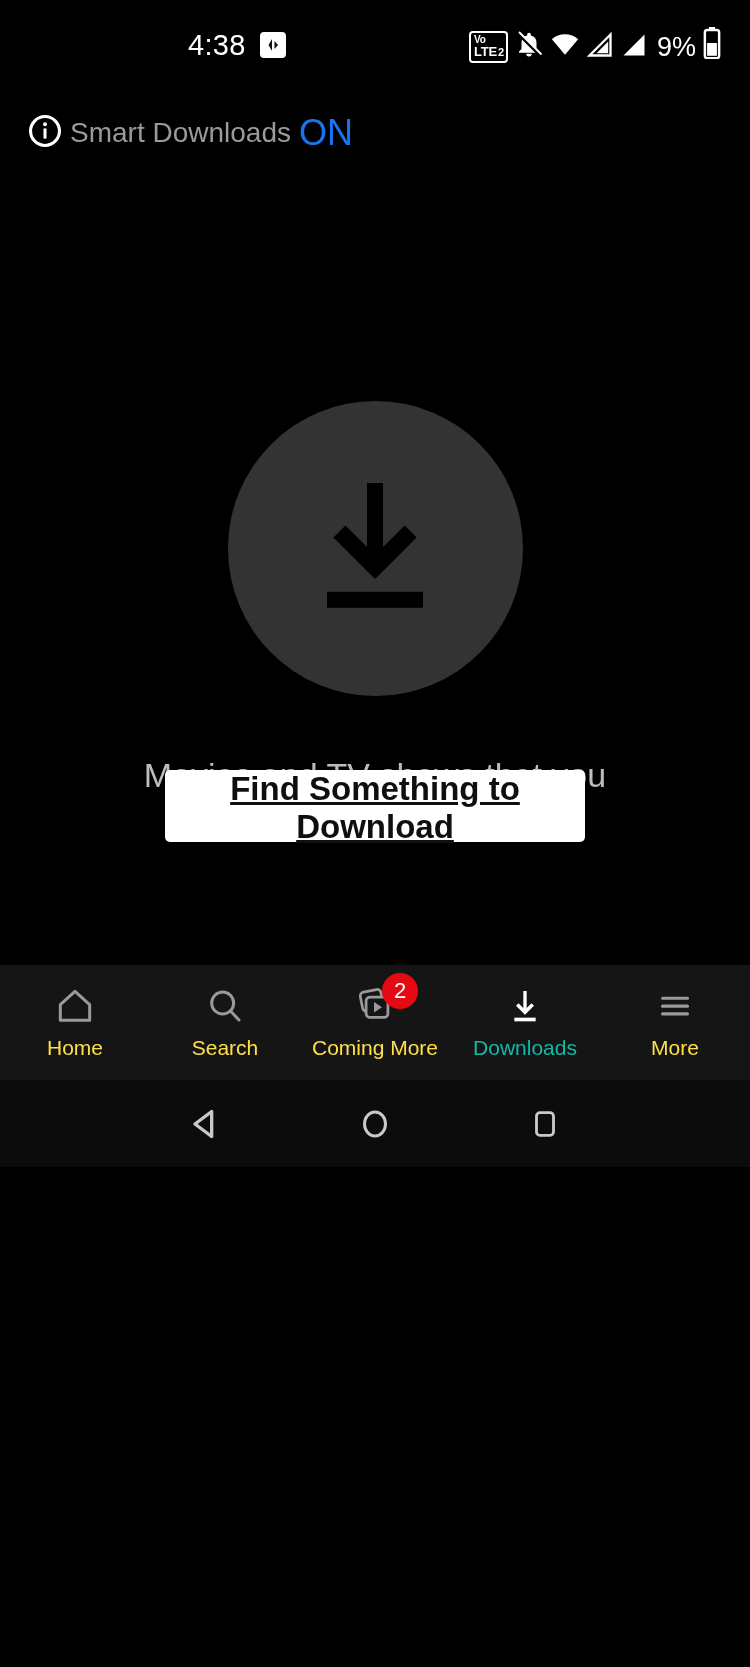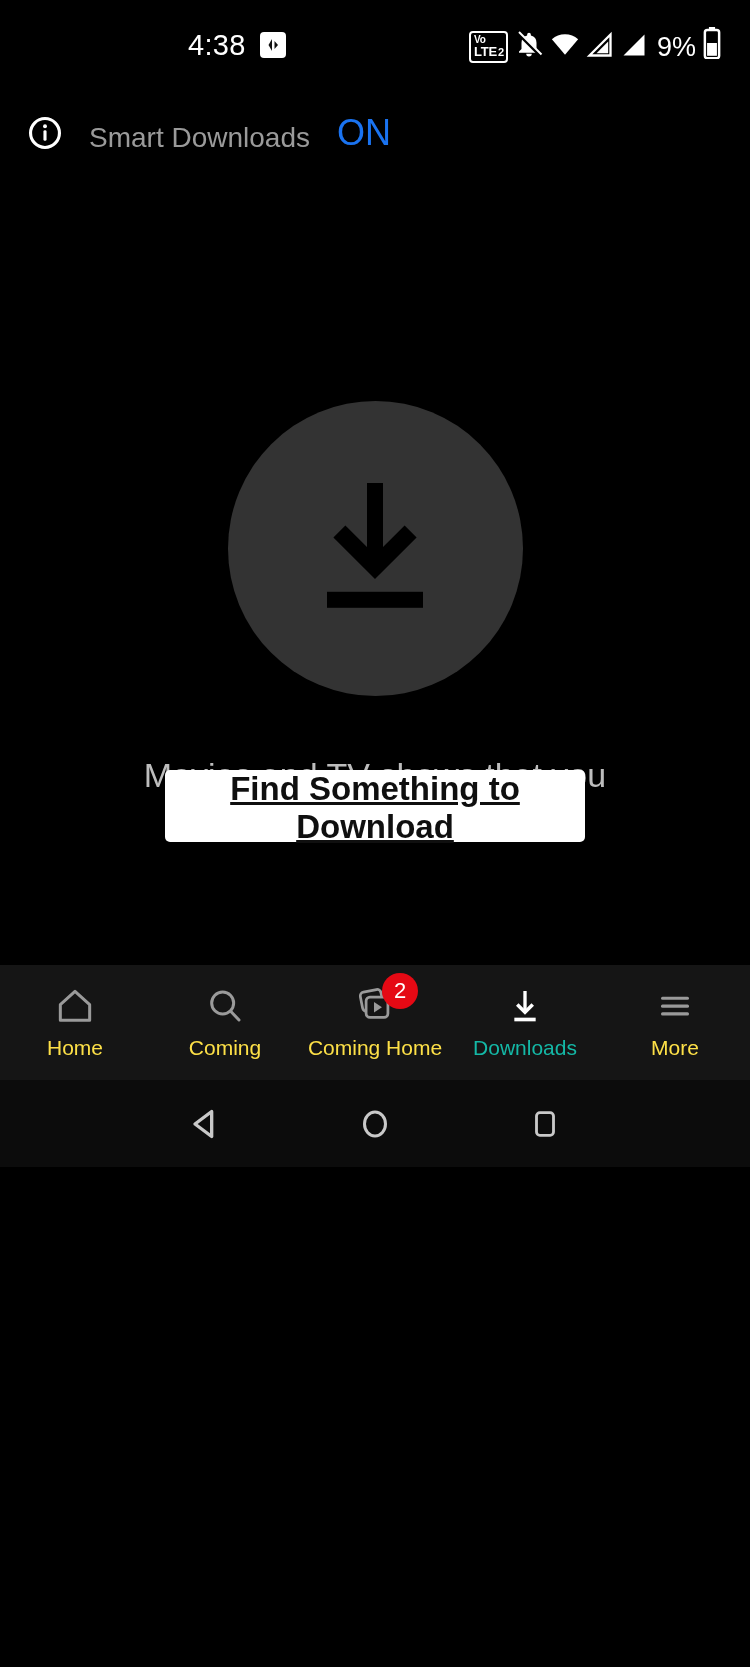--- a/index.html
+++ b/index.html
@@ -47,21 +47,21 @@
     letter-spacing:-.2px;
   }
   .volte .vstack { display:flex; flex-direction:column; align-items:flex-start; }
   .volte .v1 { font-size:10px; }
   .volte .v2 { font-size:13px; }
   .volte .sup { font-size:11px; margin-left:1px; }
   .sb-batt-pct { color:#fff; font-size:27px; margin-left:3px; }
 
   
   .smart-row {
-    display:flex; align-items:flex-end; gap:27px;
+    display:flex; align-items:center; gap:8px;
     padding:22px 16px 0 28px;
     flex:0 0 auto;
   }
   .smart-label { color:#9a9a9a; font-size:28px; }
   .smart-state { font-size:36px; font-weight:500; }
 
   
   .main {
     flex:1 1 auto;
     position:relative;
@@ -244,33 +244,33 @@
       <span class="tab-label">Home</span>
     </div>
 
     <div class="tab">
       <span class="tab-icon">
         <svg width="40" height="40" viewBox="0 0 24 24">
           <circle cx="10.6" cy="10.2" r="6.6" fill="none" stroke="#9a9a9a" stroke-width="1.8"></circle>
           <line x1="15.4" y1="15.2" x2="20.4" y2="20.4" stroke="#9a9a9a" stroke-width="1.8" stroke-linecap="round"></line>
         </svg>
       </span>
-      <span class="tab-label">Coming</span>
+      <span class="tab-label">Search</span>
     </div>
 
     <div class="tab">
       <span class="tab-icon">
         <svg width="42" height="42" viewBox="0 0 26 26">
           <rect x="4.5" y="3.5" width="13" height="12" rx="2.4" fill="none" stroke="#9a9a9a" stroke-width="1.7" transform="rotate(-11 11 9.5)"></rect>
           <rect x="7.5" y="7.5" width="13.5" height="12.5" rx="2.4" fill="#151515" stroke="#9a9a9a" stroke-width="1.7"></rect>
           <path d="M12.4 10.6 L17.3 13.8 L12.4 17 Z" fill="#9a9a9a"></path>
         </svg>
         <span class="badge" style="background: rgb(229, 9, 20);">2</span>
       </span>
-      <span class="tab-label">Coming Home</span>
+      <span class="tab-label">Coming More</span>
     </div>
 
     <div class="tab active">
       <span class="tab-icon">
         <svg width="40" height="40" viewBox="0 0 24 24">
           <rect x="11" y="3" width="2" height="11.5" fill="#ffffff"></rect>
           <path d="M12 17.2 L6.6 11.8 L8.1 10.4 L12 14.3 L15.9 10.4 L17.4 11.8 Z" fill="#ffffff"></path>
           <rect x="5.6" y="19" width="12.8" height="2.2" fill="#ffffff"></rect>
         </svg>
       </span>

